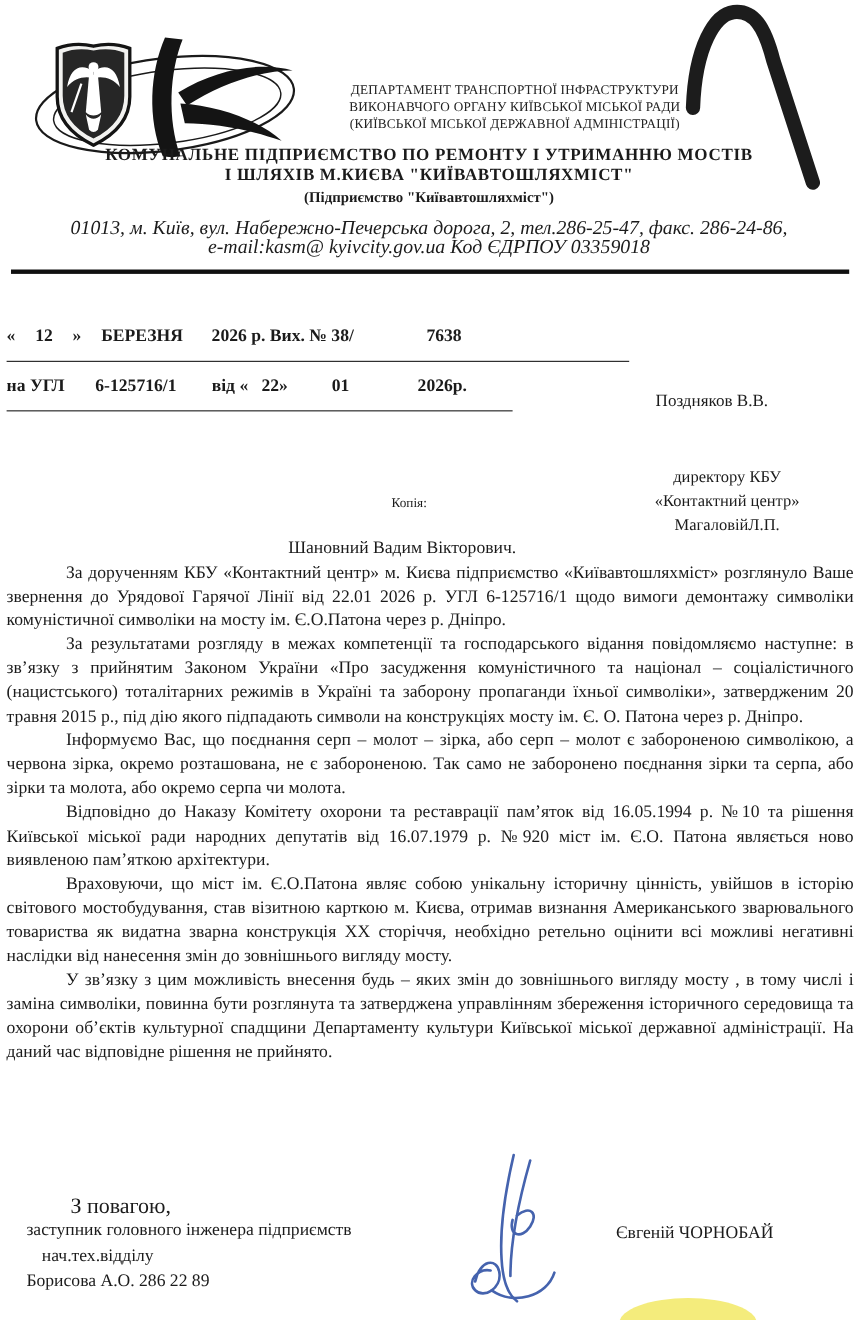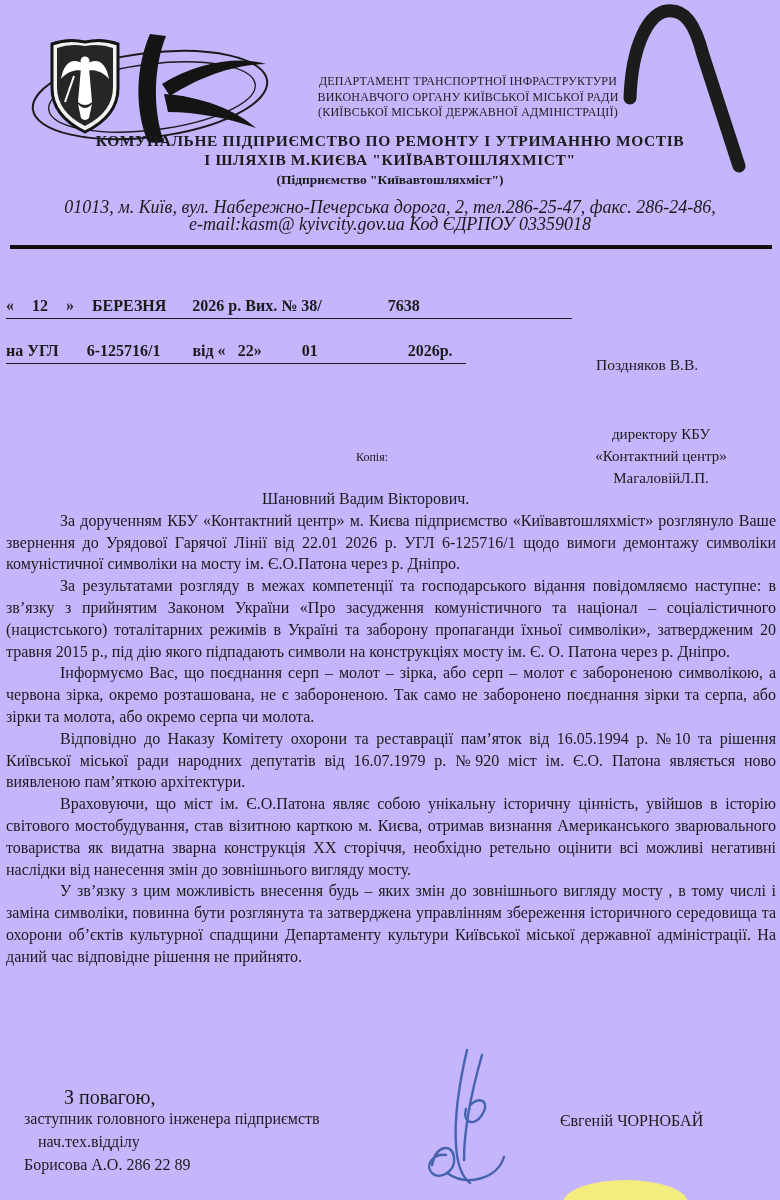--- a/index.html
+++ b/index.html
@@ -1,38 +1,38 @@
 <!DOCTYPE html>
 <html><head>
 <meta charset="utf-8">
 <style>
   * { margin:0; padding:0; box-sizing:border-box; }
   html,body { background:#9a9a9a; }
   .page {
     position:relative; width:780px; height:1200px; margin:0 auto;
-    background:#c4b5fd; overflow:hidden; color:#1b1b1b;
+    background:#ffffff; overflow:hidden; color:#1b1b1b;
     font-family:"Liberation Serif", serif;
   }
   .header-art { position:absolute; top:0; left:0; }
   .emblem { position:absolute; left:44px; top:34px; }
   .dept { position:absolute; left:276px; top:74px; width:384px; text-align:center;
           font-size:12px; line-height:15.5px; letter-spacing:0.2px; color:#222; }
   .company { position:absolute; left:0; top:131px; width:780px; text-align:center; font-weight:bold; }
   .company .c1 { font-size:15.5px; line-height:19px; letter-spacing:0.6px; }
   .company .c2 { font-size:13.5px; margin-top:3px; }
   .addr { position:absolute; left:0; top:199px; width:780px; text-align:center;
           font-style:italic; font-size:18px; line-height:17px; }
   .rule { position:absolute; left:10px; top:245px; width:762px; height:4px; background:#101010; }
   .ref-line { position:absolute; font-weight:bold; font-size:16px;
-              border-bottom:1.6px solid #1a1a1a; padding-bottom:3px; white-space:nowrap; }
+              border-bottom:1.6px solid #1a1a1a; padding-bottom:13px; white-space:nowrap; }
   .ref1 { left:6px; top:297px; width:566px; }
   .ref2 { left:6px; top:342px; width:460px; }
   .ws  { word-spacing:14px; }
   .ml8 {margin-left:8px} .ml22{margin-left:22px} .ml24{margin-left:24px}
-  .ml28{margin-left:28px} .ml36{margin-left:36px} .ml58{margin-left:86px} .ml62{margin-left:62px}
+  .ml28{margin-left:28px} .ml36{margin-left:36px} .ml58{margin-left:58px} .ml62{margin-left:62px}
   .recipient { position:absolute; left:596px; top:356px; font-size:15.5px; }
   .copy-label { position:absolute; left:356px; top:450px; font-size:12px; }
   .copy-lines { position:absolute; right:14px; top:423px; width:210px; text-align:center;
                 font-size:15px; line-height:22px; }
   .letter-body { position:absolute; left:6px; top:488px; width:770px;
                  font-size:16px; line-height:21.8px; }
   .salutation { margin-left:256px; }
   .letter-body p { text-align:justify; text-indent:54px; margin:0; }
   .sig-closing { position:absolute; left:64px;  top:1086px; font-size:20px; }
   .sig-pos1    { position:absolute; left:24px;  top:1110px; font-size:16px; }

